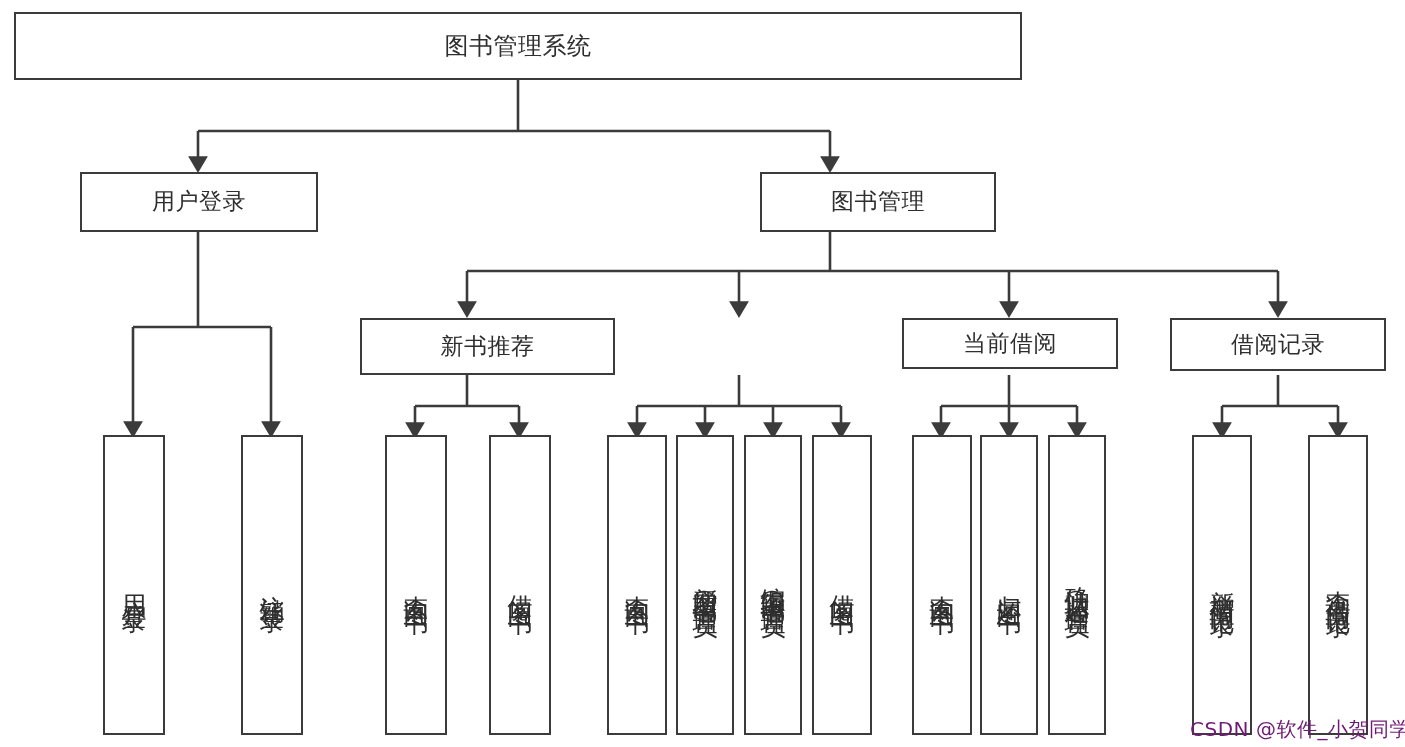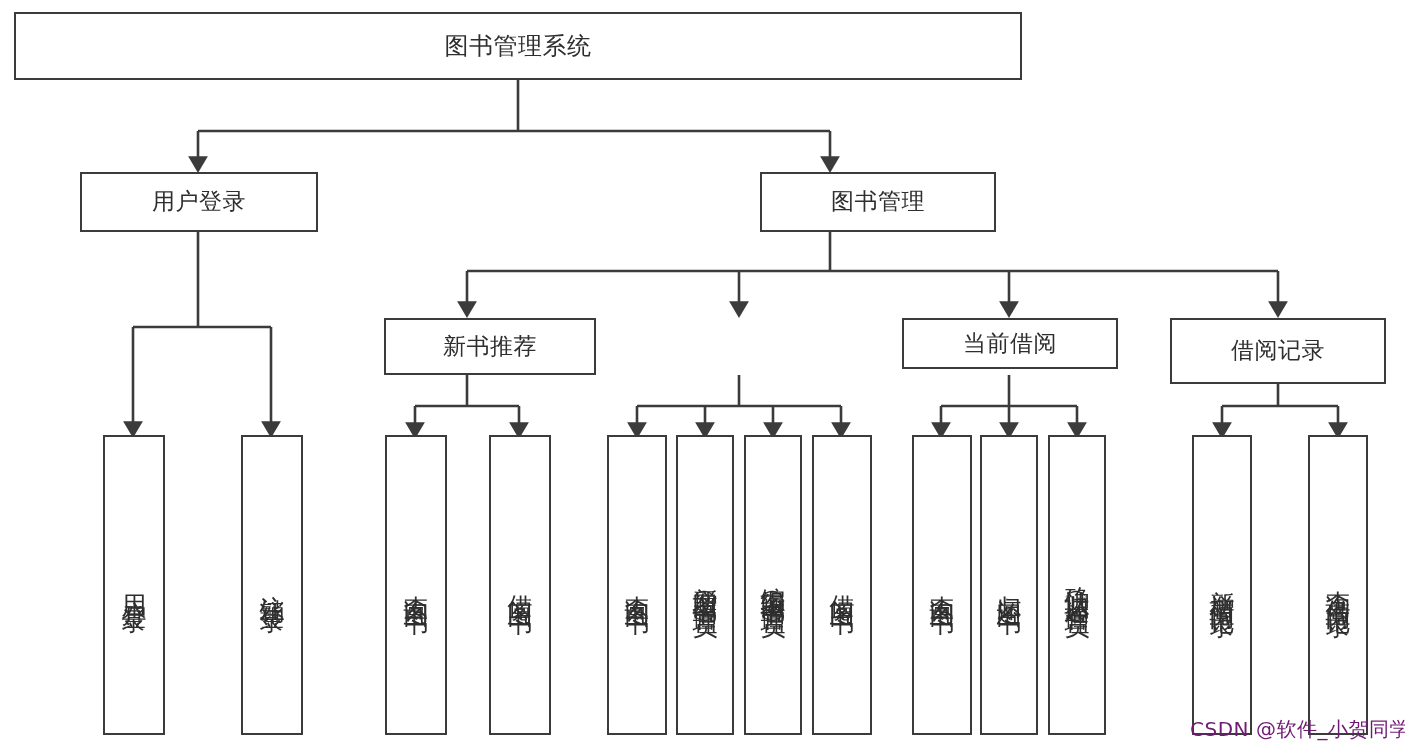--- a/index.html
+++ b/index.html
@@ -119,27 +119,27 @@
     <span class="lbl">图书管理系统</span>
   </div>
 
   <div class="node h-node" style="left:80px; top:172px; width:238px; height:60px;">
     <span class="lbl">用户登录</span>
   </div>
   <div class="node h-node" style="left:712px; top:172px; width:236px; height:60px;margin-left:48px;">
     <span class="lbl">图书管理</span>
   </div>
 
-  <div class="node h-node" style="left:360px; top:318px; width:212px; height:57px;margin-left:24px;">
+  <div class="node h-node" style="left:360px; top:318px; width:255px; height:57px;">
     <span class="lbl">新书推荐</span>
   </div>
   <div class="node h-node" style="left:902px; top:318px; width:216px; height:51px;">
     <span class="lbl">当前借阅</span>
   </div>
-  <div class="node h-node" style="left:1170px; top:318px; width:216px; height:66px;">
+  <div class="node h-node" style="left:1170px; top:318px; width:216px; height:53px;">
     <span class="lbl">借阅记录</span>
   </div>
 
   <div class="node v-node" style="left:103px; top:435px; width:62px; height:300px;">
     <span class="lbl">用户登录</span>
   </div>
   <div class="node v-node" style="left:241px; top:435px; width:62px; height:300px;">
     <span class="lbl">注销登录</span>
   </div>
 

